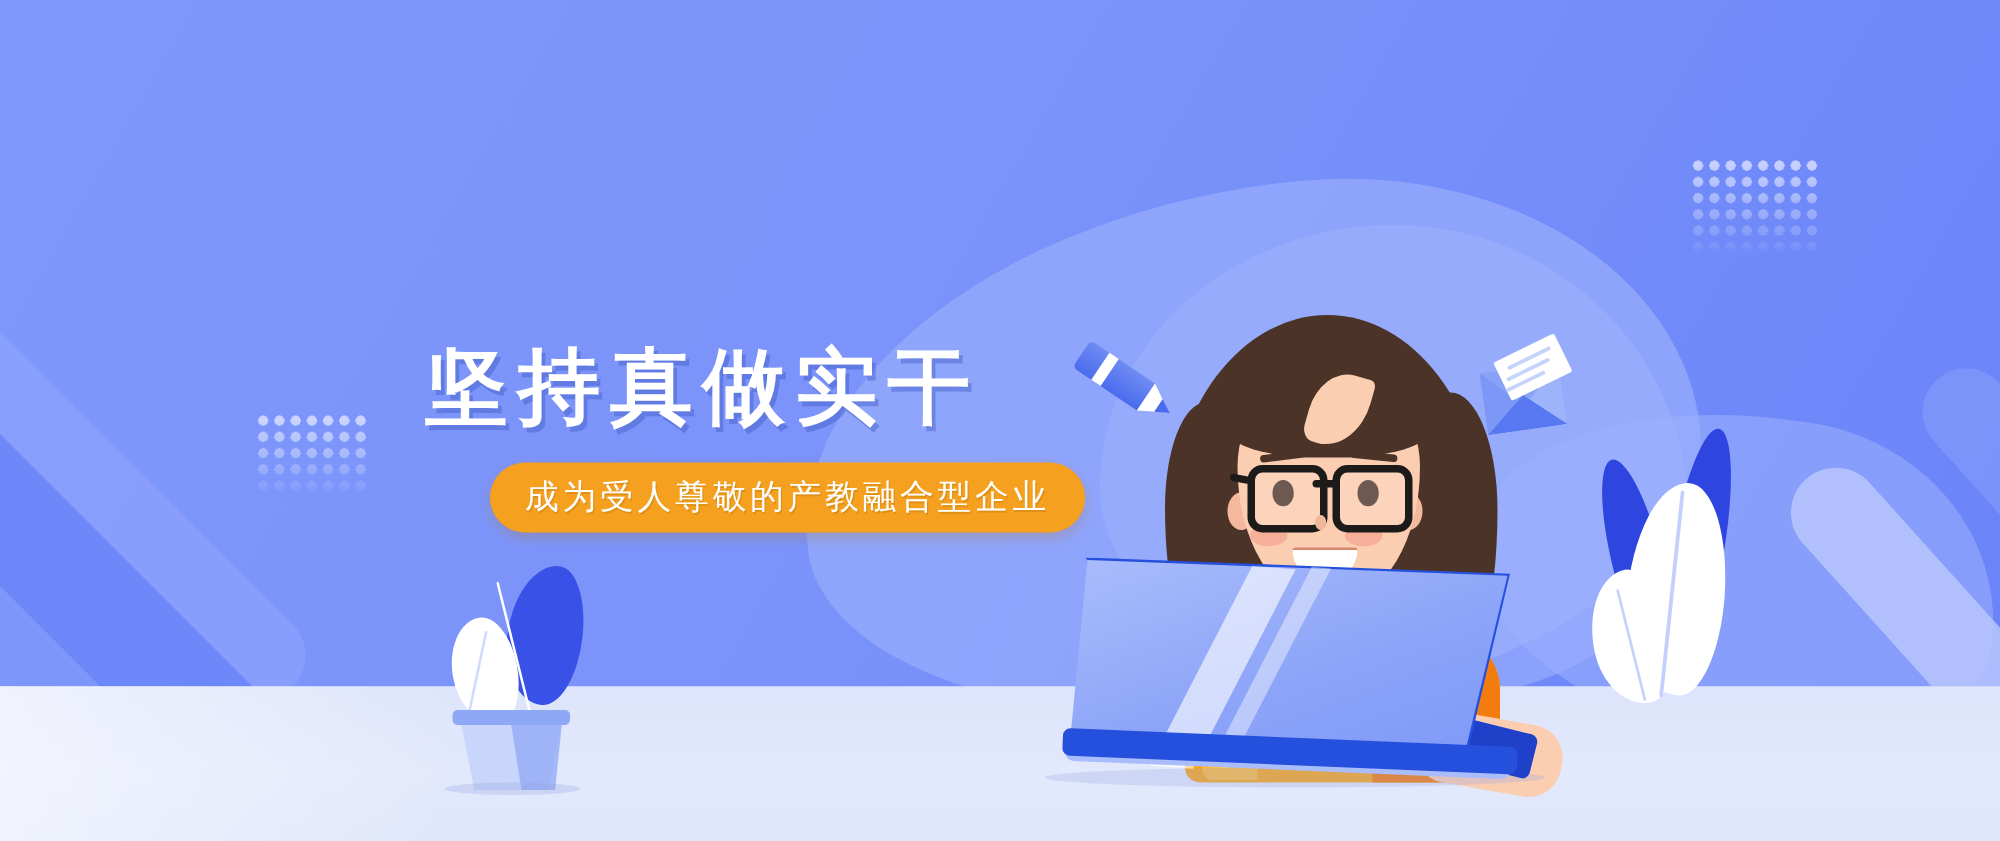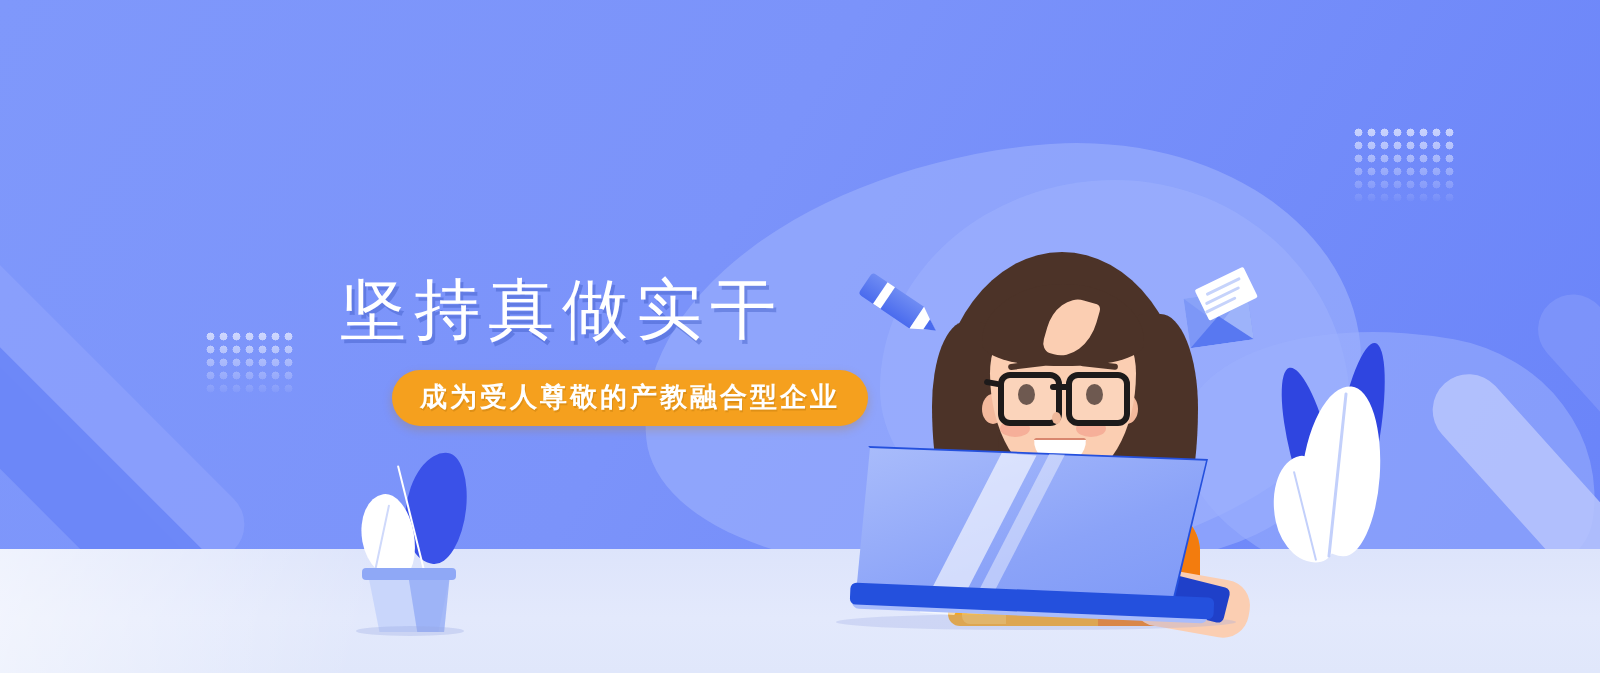--- a/index.html
+++ b/index.html
@@ -83,35 +83,35 @@
   }
   .dots-left{
     left:204px;top:330px;width:92px;height:66px;
     background-size:13px 13px;
   }
 
   
   .copy{position:absolute;left:340px;top:272px;width:560px;}
   .headline{
     margin:0;
-    font-size:66px;line-height:1.15;font-weight:400;letter-spacing:8px;
+    font-size:66px;line-height:1.15;font-weight:700;letter-spacing:8px;
     color:#ffffff;
     text-shadow:3px 4px 0 rgba(60,88,196,.42);
     white-space:nowrap;
   }
   .badge{
     display:inline-block;
     margin-top:22px;margin-left:52px;
     padding:9px 28px 11px;
     background:#f5a01e;
     border-radius:999px;
     box-shadow:0 4px 10px rgba(186,117,18,.28);
   }
   .badge span{
-    font-size:27px;font-weight:700;letter-spacing:3px;color:#ffffff;
+    font-size:27px;font-weight:400;letter-spacing:3px;color:#ffffff;
     text-shadow:1px 2px 0 rgba(196,124,16,.45);
     white-space:nowrap;
   }
 
   
   .plant{position:absolute;left:350px;top:452px;width:130px;height:185px;}
   .leaf-dark{
     position:absolute;left:56px;top:0px;width:60px;height:112px;
     background:#3a51e8;
     border-radius:60% 40% 45% 55% / 55% 48% 52% 45%;

